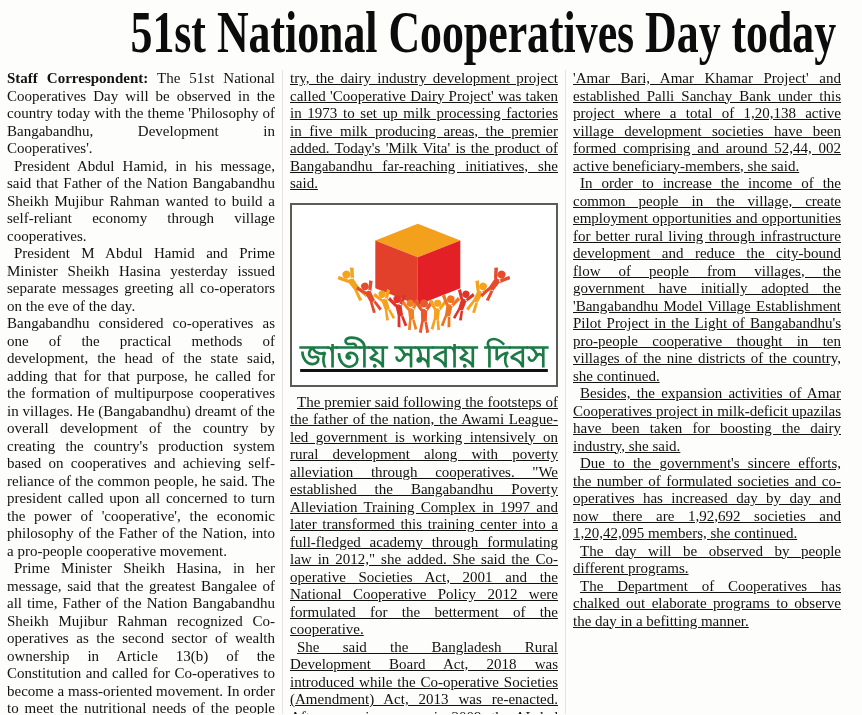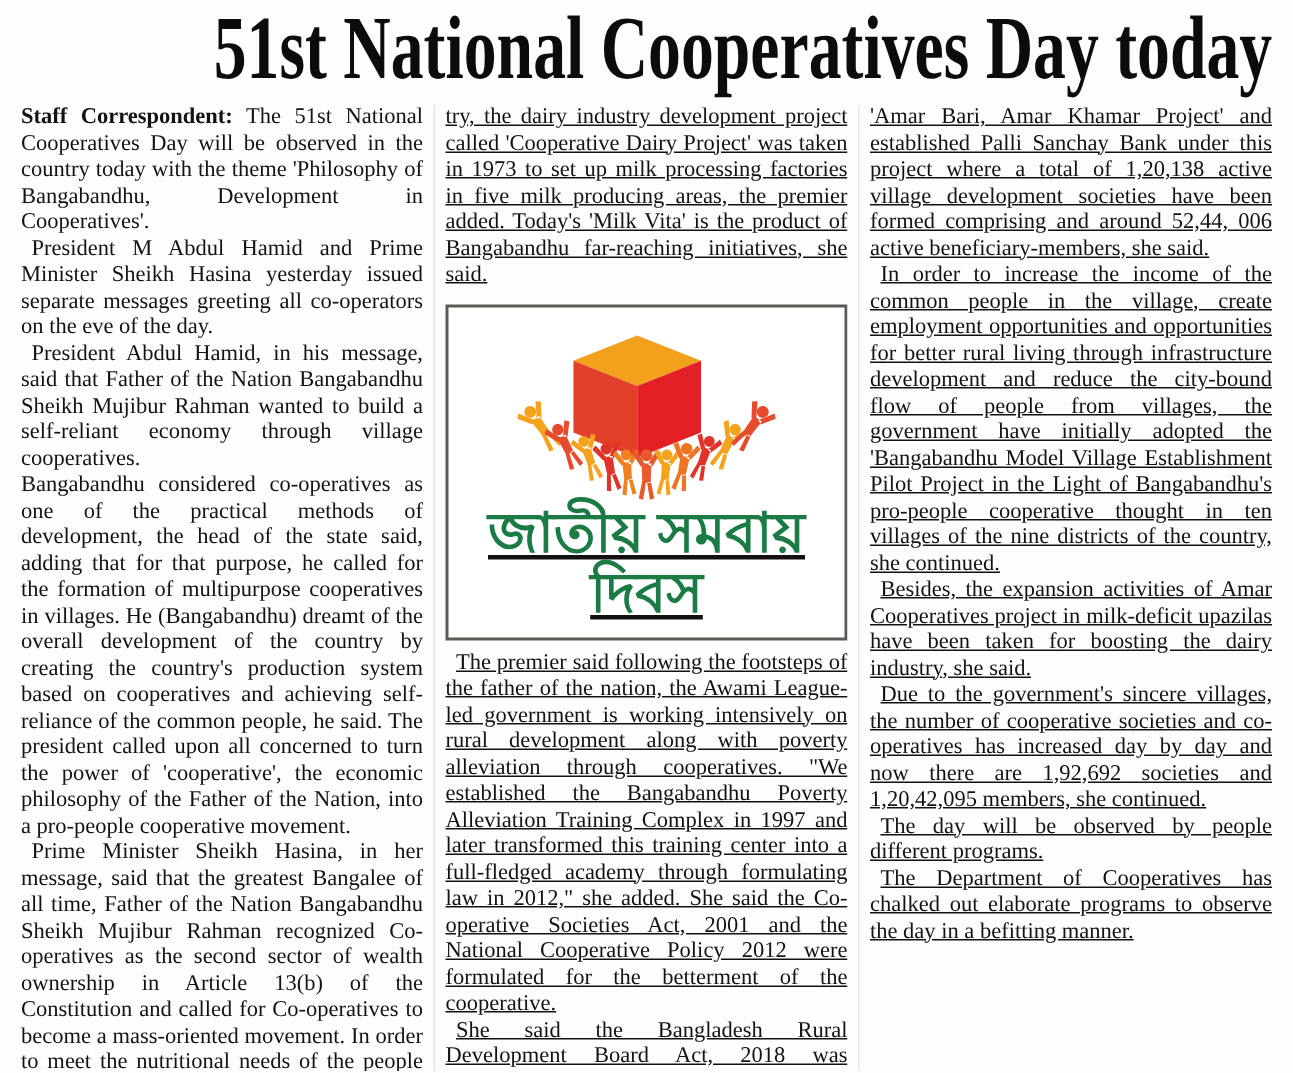--- a/index.html
+++ b/index.html
@@ -1,60 +1,60 @@
 <!DOCTYPE html>
 <html lang="en"><head>
 <meta charset="utf-8">
 <style>
   html,body { margin:0; padding:0; }
   body {
     width:862px; height:715px; overflow:hidden;
     background:#fdfdfb; color:#121212;
     font-family:"Liberation Serif", serif;
   }
-  .headline-wrap { text-align:center; height:64px; padding-top:2px;margin-left:12px; }
+  .headline-wrap { text-align:center; height:64px; padding-top:2px; }
   .headline {
     display:inline-block; white-space:nowrap;
     font-size:60px; font-weight:700; line-height:60px;
     transform:scaleX(0.73); transform-origin:center;
     color:#0c0c0c;
   }
-  .cols { display:flex; padding:4px 7px 0 7px;justify-content:center; }
+  .cols { display:flex; padding:4px 7px 0 7px; }
   .col {
     width:268px; height:644px; overflow:hidden;
     text-align:justify; font-size:15px; line-height:17.5px;
     hyphens:auto; -webkit-hyphens:auto;
   }
   .col + .col { border-left:1px solid #e6e4dd; margin-left:7px; padding-left:7px;text-decoration:underline; }
   .col p { margin:0; }
   .col p.ind { text-indent:7px; }
   .byline { font-weight:700; }
   .figbox {
     border:2px solid #5b5b57; background:#ffffff;
     margin:10px 0 7px 0; padding:8px 4px 8px 4px;
   }
   .figbox svg { display:block; width:100%; height:124px; }
   .fig-caption {
-    text-align:center; font-weight:700; font-size:37px; line-height:40px;
+    text-align:center; font-weight:700; font-size:31px; line-height:40px;
     font-family:"Liberation Serif", serif;
   }
 </style>
 </head>
 <body>
 
 <div class="headline-wrap">
   <span class="headline">51st National Cooperatives Day today</span>
 </div>
 
 <div class="cols">
 
   <div class="col">
     <p><span class="byline">Staff Correspondent:</span> <span>The 51st National Cooperatives Day will be observed in the country today with the theme 'Philosophy of Bangabandhu, Development in Cooperatives'.</span></p>
+    <p class="ind">President Abdul Hamid, in his message, said that Father of the Nation Bangabandhu Sheikh Mujibur Rahman wanted to build a self-reliant economy through village cooperatives.</p>
     <p class="ind">President M Abdul Hamid and Prime Minister Sheikh Hasina yesterday issued separate messages greeting all co-operators on the eve of the day.</p>
-    <p class="ind">President Abdul Hamid, in his message, said that Father of the Nation Bangabandhu Sheikh Mujibur Rahman wanted to build a self-reliant economy through village cooperatives.</p>
     <p>Bangabandhu considered co-operatives as one of the practical methods of development, the head of the state said, adding that for that purpose, he called for the formation of multipurpose cooperatives in villages. He (Bangabandhu) dreamt of the overall development of the country by creating the country's production system based on cooperatives and achieving self-reliance of the common people, he said. The president called upon all concerned to turn the power of 'cooperative', the economic philosophy of the Father of the Nation, into a pro-people cooperative movement.</p>
     <p class="ind">Prime Minister Sheikh Hasina, in her message, said that the greatest Bangalee of all time, Father of the Nation Bangabandhu Sheikh Mujibur Rahman recognized Co-operatives as the second sector of wealth ownership in Article 13(b) of the Constitution and called for Co-operatives to become a mass-oriented movement.  In order to meet the nutritional needs of the people of the coun-</p>
   </div>
 
   <div class="col">
     <p>try, the dairy industry development project called 'Cooperative Dairy Project' was taken in 1973 to set up milk processing factories in five milk producing areas, the premier added. Today's 'Milk Vita' is the product of Bangabandhu far-reaching initiatives, she said.</p>
 
     <div class="figbox">
       <svg viewBox="0 0 270 140" aria-hidden="true">
         <defs>
@@ -87,21 +87,21 @@
           </g>
       </svg>
       <div class="fig-caption" style="color: rgb(27, 123, 69);">জাতীয় সমবায় দিবস</div>
     </div>
 
     <p class="ind">The premier said following the footsteps of the father of the nation, the Awami League-led government is working intensively on rural development along with poverty alleviation through cooperatives. "We established the Bangabandhu Poverty Alleviation Training Complex in 1997 and later transformed this training center into a full-fledged academy through formulating law in 2012," she added.  She said the Co-operative Societies Act, 2001 and the National Cooperative Policy 2012 were formulated for the betterment of the cooperative.</p>
     <p class="ind">She said the Bangladesh Rural Development Board Act, 2018 was introduced while the Co-operative Societies (Amendment) Act, 2013 was re-enacted.  After assuming power in 2009, the AL-led government adopted</p>
   </div>
 
   <div class="col">
-    <p>'Amar Bari, Amar Khamar Project' and established Palli Sanchay Bank under this project where a total of 1,20,138 active village development societies have been formed comprising and around 52,44, 006 active beneficiary-members, she said.</p>
+    <p>'Amar Bari, Amar Khamar Project' and established Palli Sanchay Bank under this project where a total of 1,20,138 active village development societies have been formed comprising and around 52,44, 002 active beneficiary-members, she said.</p>
     <p class="ind">In order to increase the income of the common people in the village, create employment opportunities and opportunities for better rural living through infrastructure development and reduce the city-bound flow of people from villages, the government have initially adopted the 'Bangabandhu Model Village Establishment Pilot Project in the Light of Bangabandhu's pro-people cooperative thought in ten villages of the nine districts of the country, she continued.</p>
     <p class="ind">Besides, the expansion activities of Amar Cooperatives project in milk-deficit upazilas have been taken for boosting the dairy industry, she said.</p>
-    <p class="ind">Due to the government's sincere villages, the number of cooperative societies and co-operatives has increased day by day and now there are 1,92,692 societies and 1,20,42,095 members, she continued.</p>
+    <p class="ind">Due to the government's sincere efforts, the number of formulated societies and co-operatives has increased day by day and now there are 1,92,692 societies and 1,20,42,095 members, she continued.</p>
     <p class="ind">The day will be observed by people different programs.</p>
     <p class="ind">The Department of Cooperatives has chalked out elaborate programs to observe the day in a befitting manner.</p>
   </div>
 
 </div>
 
 </body></html>

